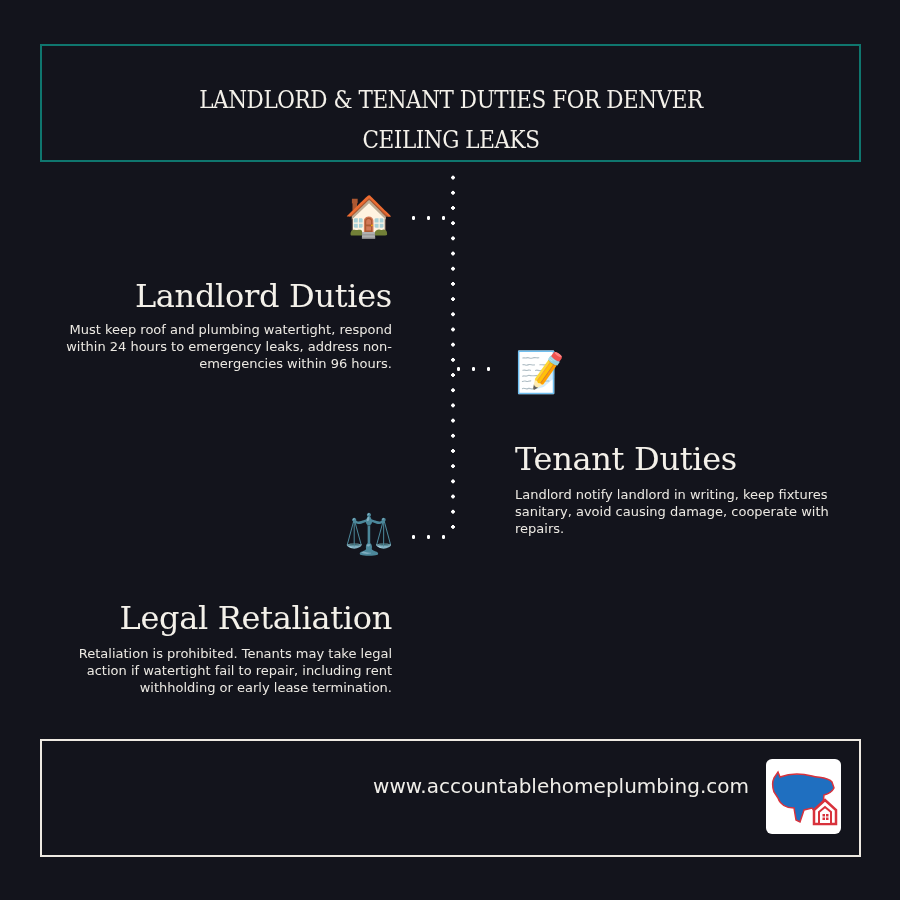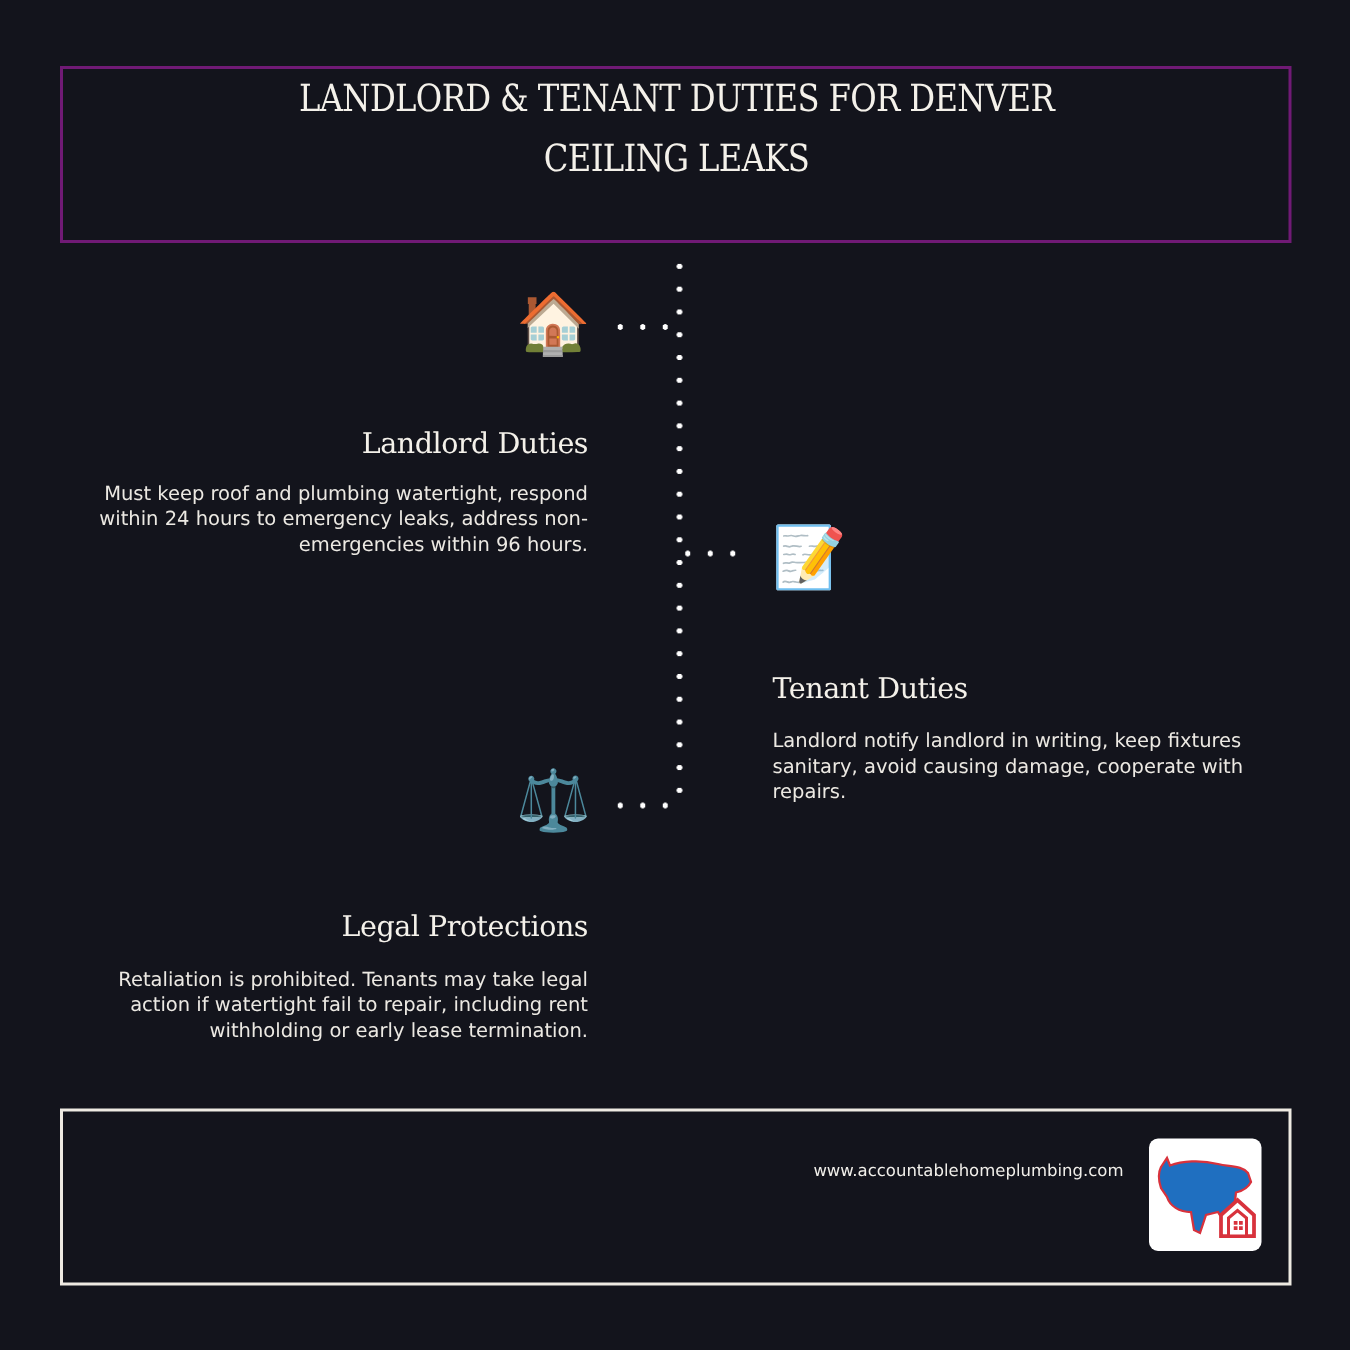--- a/index.html
+++ b/index.html
@@ -2,52 +2,52 @@
 <html><head>
 <meta charset="utf-8">
 <style>
   html, body { margin:0; padding:0; }
   body {
     width:900px; height:900px; background:#13141c; position:relative; overflow:hidden;
     font-family:"DejaVu Sans", sans-serif; color:#f4f1ea;
   }
   .title-box {
     position:absolute; left:40px; top:44px; width:817px; height:114px;
-    border:2px solid #701a75; box-sizing:content-box;
-    display:flex; align-items:flex-start; justify-content:center; text-align:center;
+    border:2px solid #0f766e; box-sizing:content-box;
+    display:flex; align-items:flex-end; justify-content:center; text-align:center;
   }
   .title-box h1 {
     margin:0; font-family:"DejaVu Serif", serif; font-weight:normal;
     font-size:25px; line-height:40px; letter-spacing:-0.5px; width:680px;
     transform:scaleX(0.86); transform-origin:center;
   }
   .vline {
     position:absolute; left:451px; top:170px; width:4px; height:370px;
     background-image:radial-gradient(circle, #ffffff 1.7px, transparent 2px);
     background-size:4px 15.2px; background-repeat:repeat-y;
   }
   .hline {
     position:absolute; height:4px; width:48px;
     background-image:radial-gradient(circle, #ffffff 1.7px, transparent 2px);
     background-size:15px 4px; background-repeat:repeat-x;
   }
   .icon { position:absolute; font-size:40px; line-height:48px; width:54px; text-align:center; }
   .heading {
-    position:absolute; font-family:"DejaVu Serif", serif; font-size:19px; line-height:30px;
+    position:absolute; font-family:"DejaVu Serif", serif; font-size:32px; line-height:30px;
     color:#f4f1ea; letter-spacing:-0.3px;
   }
   .body {
     position:absolute; font-size:13px; line-height:17px; color:#ece9e3;
   }
   .right { text-align:right; }
   .footer-box {
     position:absolute; left:40px; top:739px; width:817px; height:114px;
     border:2px solid #eeeae2;
   }
-  .url { position:absolute; right:110px; top:33px; font-size:11px; color:#f1efea; }
+  .url { position:absolute; right:110px; top:33px; font-size:20px; color:#f1efea; }
   .brand { position:absolute; right:110px; top:61px; font-size:15px; font-weight:bold; color:#ffffff; }
   .logo {
     position:absolute; left:724px; top:18px; width:75px; height:75px; background:#ffffff; border-radius:6px;
     display:flex; align-items:center; justify-content:center;
   }
 </style>
 </head>
 <body>
 
 <div class="title-box">
@@ -61,21 +61,21 @@
 <div class="heading right" style="left:100px; width:292px; top:281px;">Landlord Duties</div>
 <div class="body right" style="left:52px; width:340px; top:321px;">Must keep roof and plumbing watertight, respond within 24 hours to emergency leaks, address non-emergencies within 96 hours.</div>
 
 <div class="hline" style="left:451px; top:367px;"></div>
 <div class="icon" style="left:513px; top:348px;">📝</div>
 <div class="heading" style="left:515px; width:340px; top:444px;">Tenant Duties</div>
 <div class="body" style="left:515px; width:340px; top:486px;">Landlord notify landlord in writing, keep fixtures sanitary, avoid causing damage, cooperate with repairs.</div>
 
 <div class="hline" style="left:406px; top:535px;"></div>
 <div class="icon" style="left:342px; top:510px;">⚖️</div>
-<div class="heading right" style="left:100px; width:292px; top:603px;">Legal Protections</div>
+<div class="heading right" style="left:100px; width:292px; top:603px;">Legal Retaliation</div>
 <div class="body right" style="left:62px; width:330px; top:645px;">Retaliation is prohibited. Tenants may take legal action if watertight fail to repair, including rent withholding or early lease termination.</div>
 
 <div class="footer-box">
   <div class="url">www.accountablehomeplumbing.com</div>
   <div class="logo">
     <svg width="68" height="58" viewBox="0 0 68 58">
       <path d="M4 10 L8 4 L10 9 C18 6 30 5 42 8 C50 10 58 9 62 14 L64 20 C62 24 58 26 54 27 L52 44 C48 46 44 44 42 40 L34 42 L30 54 L26 52 L24 40 C16 40 10 36 8 30 L4 24 C2 18 2 14 4 10 Z" fill="#1f6fc0" stroke="#d8323c" stroke-width="1.5"></path>
       <path d="M44 42 L55 32 L66 42 L66 56 L44 56 Z" fill="#ffffff" stroke="#d8323c" stroke-width="2.5"></path>
       <path d="M49 44 L55 39 L61 44 L61 56 L49 56 Z" fill="#ffffff" stroke="#d8323c" stroke-width="2"></path>
       <rect x="52.5" y="46" width="2.5" height="2.5" fill="#d8323c"></rect>

